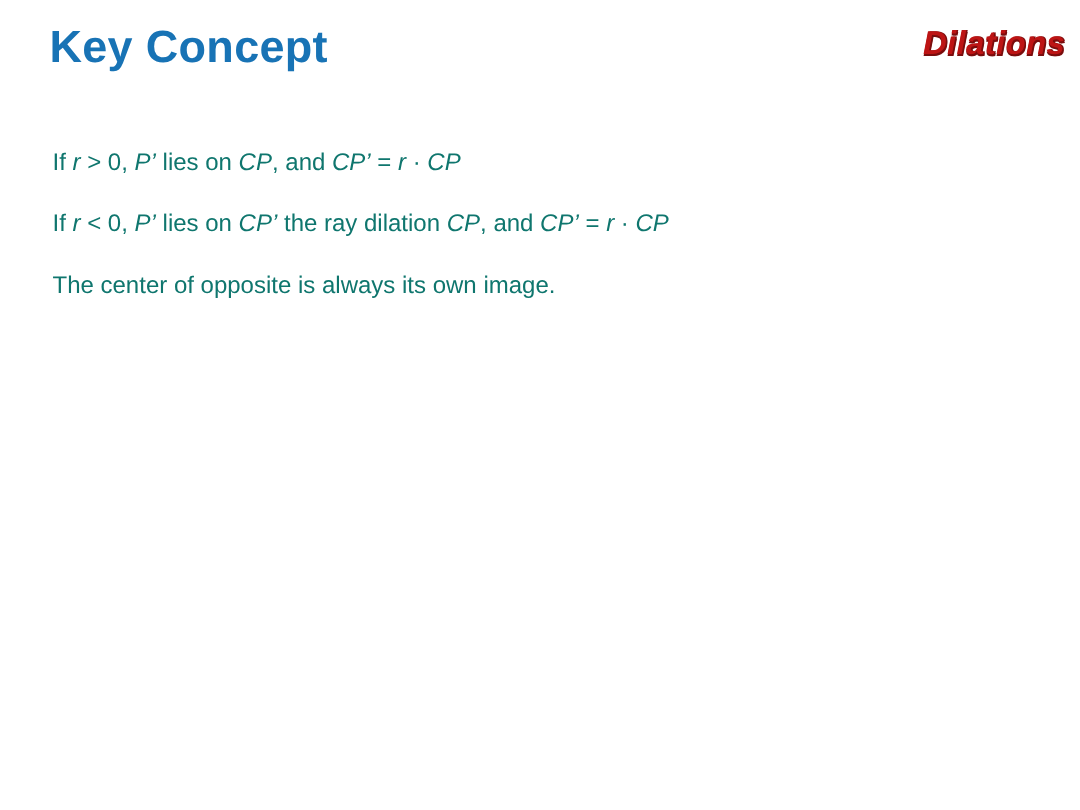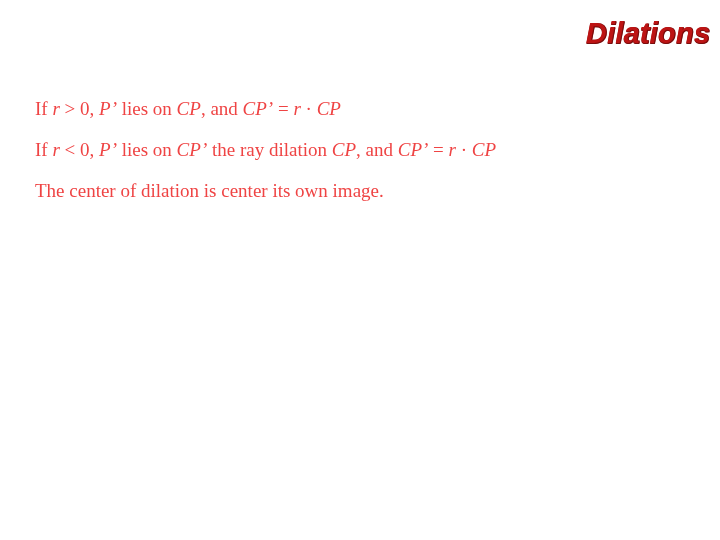--- a/index.html
+++ b/index.html
@@ -35,58 +35,58 @@
     font-weight: bold;
     color: #1873b5;
     letter-spacing: 0.2px;
     white-space: nowrap;
     line-height: 1.2;
   }
   .title-right {
     position: absolute;
     right: 10px;
     top: 16px;
-    font-size: 29px;
+    font-size: 22px;
     font-weight: bold;
     font-style: italic;
     color: #bd1414;
     letter-spacing: 0.2px;
     white-space: nowrap;
     line-height: 1.2;
     text-shadow:
        1px 0px 0 #7a0d0d,
        0px 1px 0 #7a0d0d,
        1px 1px 0 #7a0d0d;
   }
   .body-block {
     position: absolute;
     left: 35px;
     top: 88px;
     width: 670px;
   }
   .body-line {
-    font-size: 19px;
-    color: #ef4444;
+    font-size: 16px;
+    color: #0f766e;
     line-height: 41px;
     white-space: nowrap;
     font-weight: normal;
-    font-family: Liberation Serif, serif;
   }
   .var {
     font-style: italic;
   }
 </style>
 </head>
 <body>
 
 <div class="slide">
 
   <div class="header">
+    <div class="title-left">Key Concept</div>
     <div class="title-right">Dilations</div>
   </div>
 
   <div class="body-block">
     <div class="body-line"><span>If </span><span class="var">r</span><span> &gt; 0, </span><span class="var">P’</span><span> lies on </span><span class="var">CP</span><span>, and </span><span class="var">CP’</span><span> = </span><span class="var">r</span><span> · </span><span class="var">CP</span></div>
     <div class="body-line"><span>If </span><span class="var">r</span><span> &lt; 0, </span><span class="var">P’</span><span> lies on </span><span class="var">CP’</span><span> the ray dilation </span><span class="var">CP</span><span>, and </span><span class="var">CP’</span><span> = </span><span class="var">r</span><span> · </span><span class="var">CP</span></div>
-    <div class="body-line"><span>The center of dilation is center its own image.</span></div>
+    <div class="body-line"><span>The center of opposite is always its own image.</span></div>
   </div>
 
 </div>
 
 </body></html>

